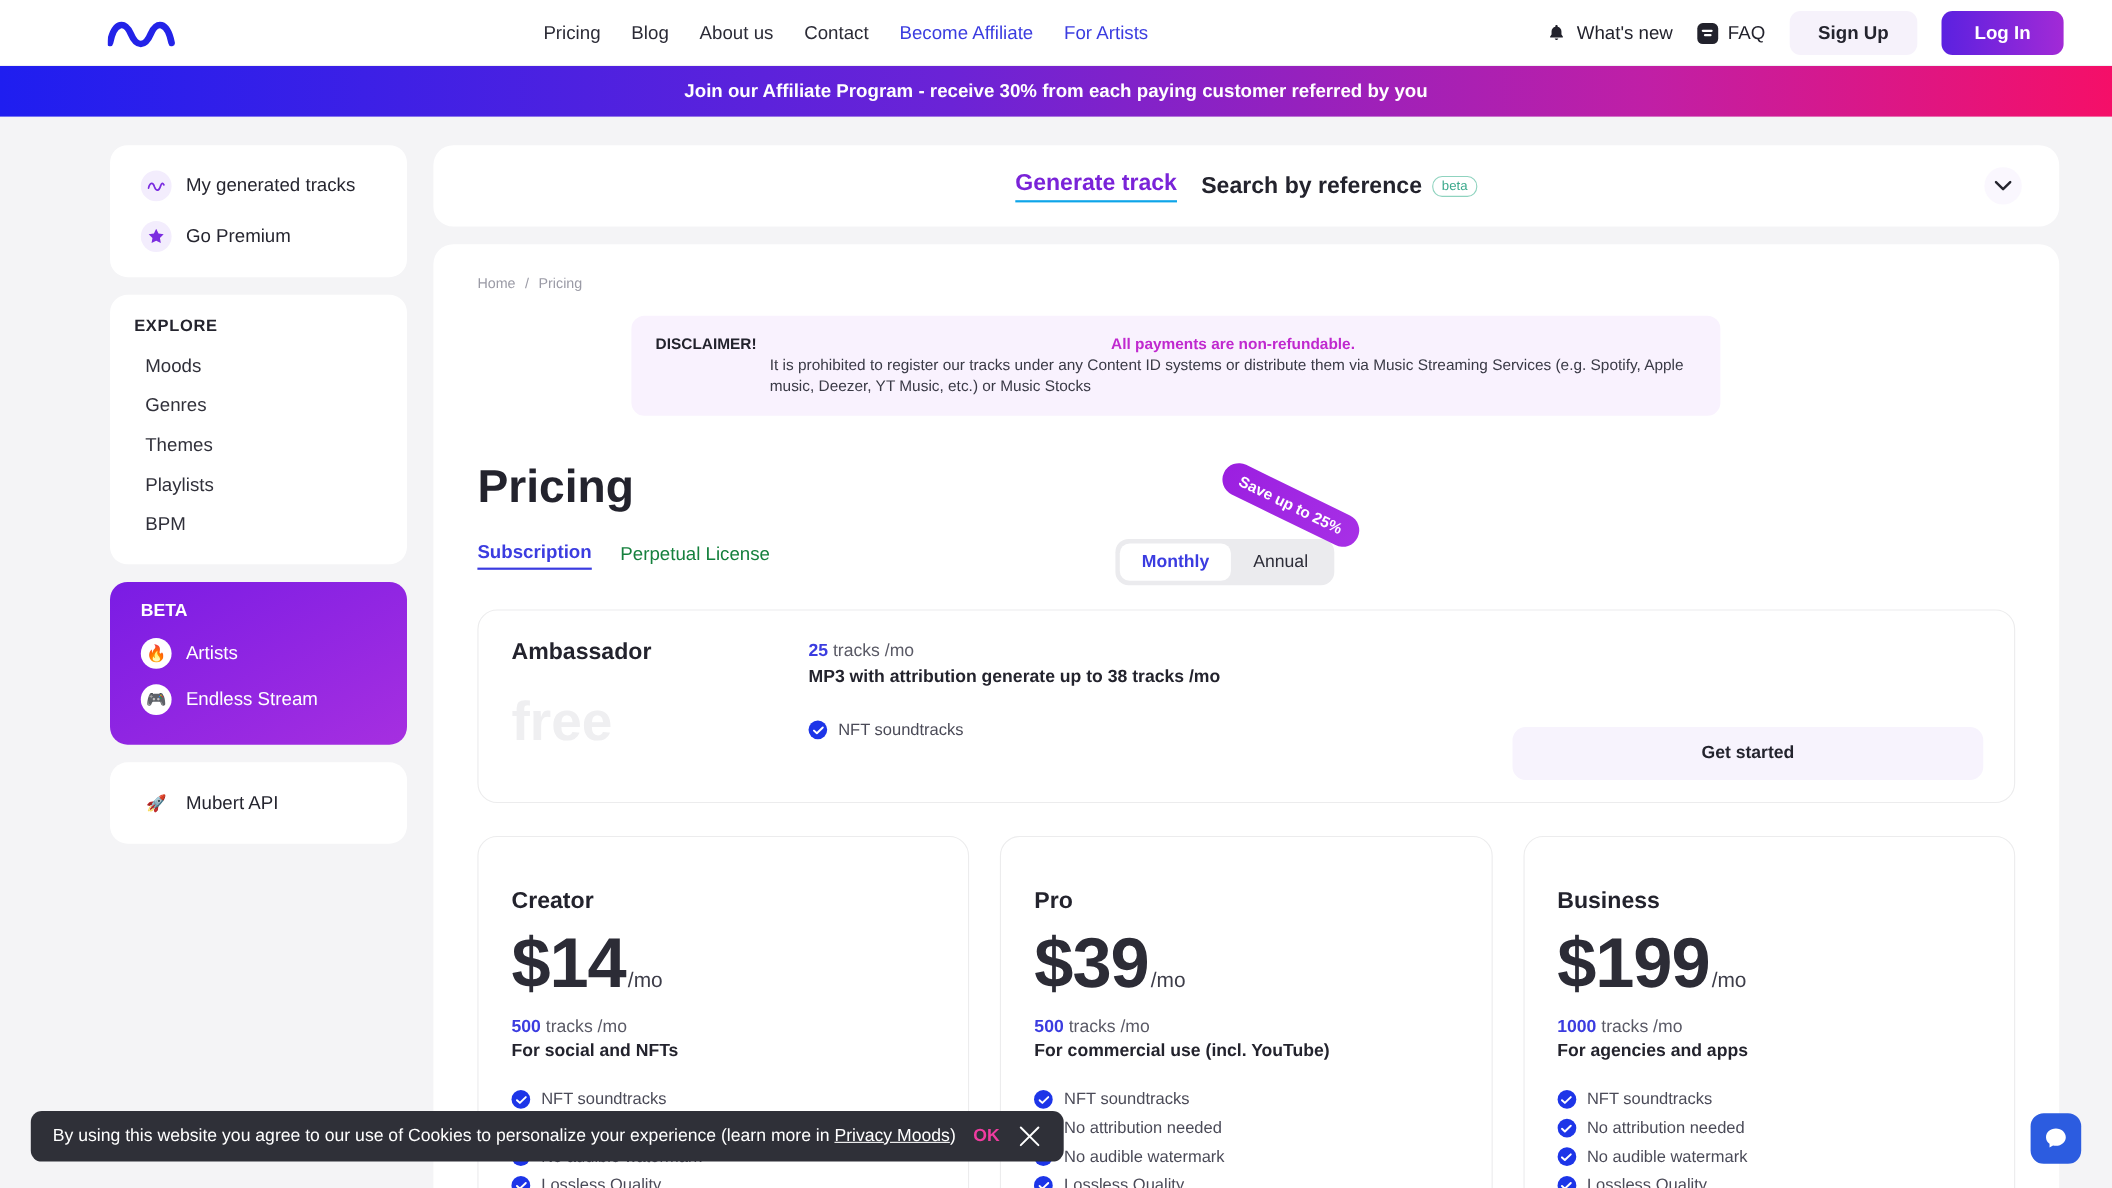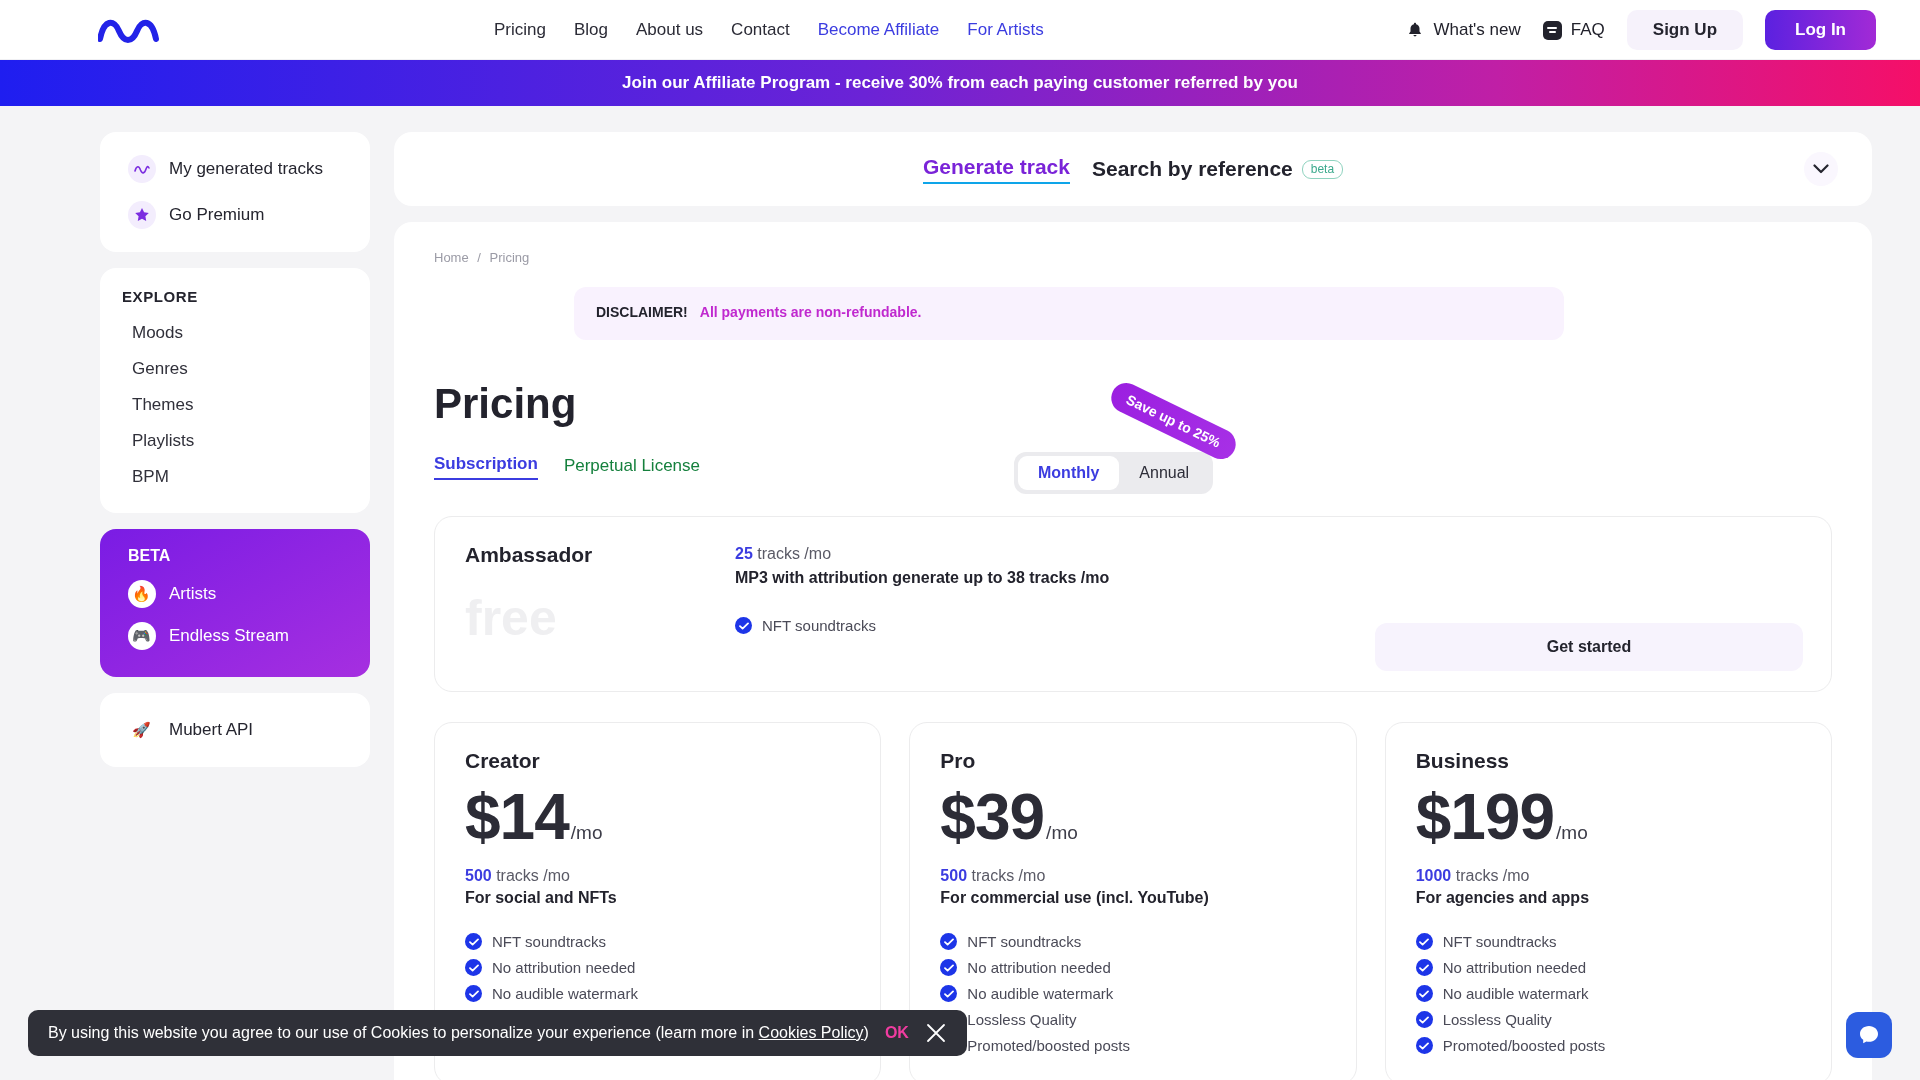--- a/index.html
+++ b/index.html
@@ -188,21 +188,21 @@
     position: absolute; right: 28px; top: 106px; width: 428px; height: 48px;
     background: #f7f3fd; border-radius: 12px; border: none; cursor: pointer;
     font-size: 16px; font-weight: bold; color: #24242e; font-family: inherit;
   }
 
   .plans { display: flex; gap: 28px; margin-top: 30px; }
   .plan {
     flex: 1; border: 1px solid #ececed; border-radius: 18px;
     padding: 26px 30px 30px 30px; min-height: 330px; background:#fff;
   }
-  .plan-name { font-size: 21px; font-weight: bold; color: #23232d; }
+  .plan-name { font-size: 21px; font-weight: bold; color: #23232d; margin-top: 20px; }
   .price { margin-top: 12px; display: flex; align-items: baseline; }
   .price-amt { font-size: 64px; font-weight: bold; color: #2c2c36; letter-spacing: -1px; line-height: 1; }
   .price-per { font-size: 19px; color: #3d3d49; margin-left: 2px; }
   .plan-tracks { margin-top: 18px; font-size: 16px; color: #5a5a66; }
   .plan-tag { font-size: 16px; font-weight: bold; color: #23232d; margin-top: 4px; }
   .plan-feats { margin-top: 26px; }
 
   
   .cookie {
     position: absolute; left: 28px; bottom: 24px;
@@ -335,20 +335,21 @@
       <div class="breadcrumb">
         <span>Home</span>
         <span class="bc-sep">/</span>
         <span>Pricing</span>
       </div>
 
       <div class="disclaimer">
         <div class="dis-label">DISCLAIMER!</div>
         <div class="dis-body">
           <span class="dis-strong">All payments are non-refundable.</span>
+          <span>It is prohibited to register our tracks under any Content ID systems or distribute them via Music Streaming Services (e.g. Spotify, Apple music, Deezer, YT Music, etc.) or Music Stocks</span>
         </div>
       </div>
 
       <h1 class="page-title">Pricing</h1>
 
       <div class="tabs-row">
         <div class="ptab active">Subscription</div>
         <div class="ptab">Perpetual License</div>
 
         <div class="toggle-wrap">
@@ -549,21 +550,21 @@
               </div>
           </div>
         </div>
 
       </div>
     </div>
   </main>
 </div>
 
 <div class="cookie">
-  <span><span>By using this website you agree to our use of Cookies to personalize your experience (learn more in </span><a href="#">Cookies Policy</a><span>)</span></span>
+  <span><span>By using this website you agree to our use of Cookies to personalize your experience (learn more in </span><a href="#">Privacy Moods</a><span>)</span></span>
   <span class="cookie-ok">OK</span>
   <svg class="cookie-x" viewBox="0 0 22 22">
     <path d="M3 3 L19 19 M19 3 L3 19" stroke="#ffffff" stroke-width="1.8" stroke-linecap="round"></path>
   </svg>
 </div>
 
 <div class="chat-bubble">
   <svg width="24" height="24" viewBox="0 0 24 24">
     <path d="M12 3C6.8 3 3 6.6 3 10.9c0 2.4 1.2 4.5 3.2 5.9v3.4l3.2-1.8c.8.2 1.7.3 2.6.3 5.2 0 9-3.6 9-7.8S17.2 3 12 3z" fill="#ffffff"></path>
   </svg>

